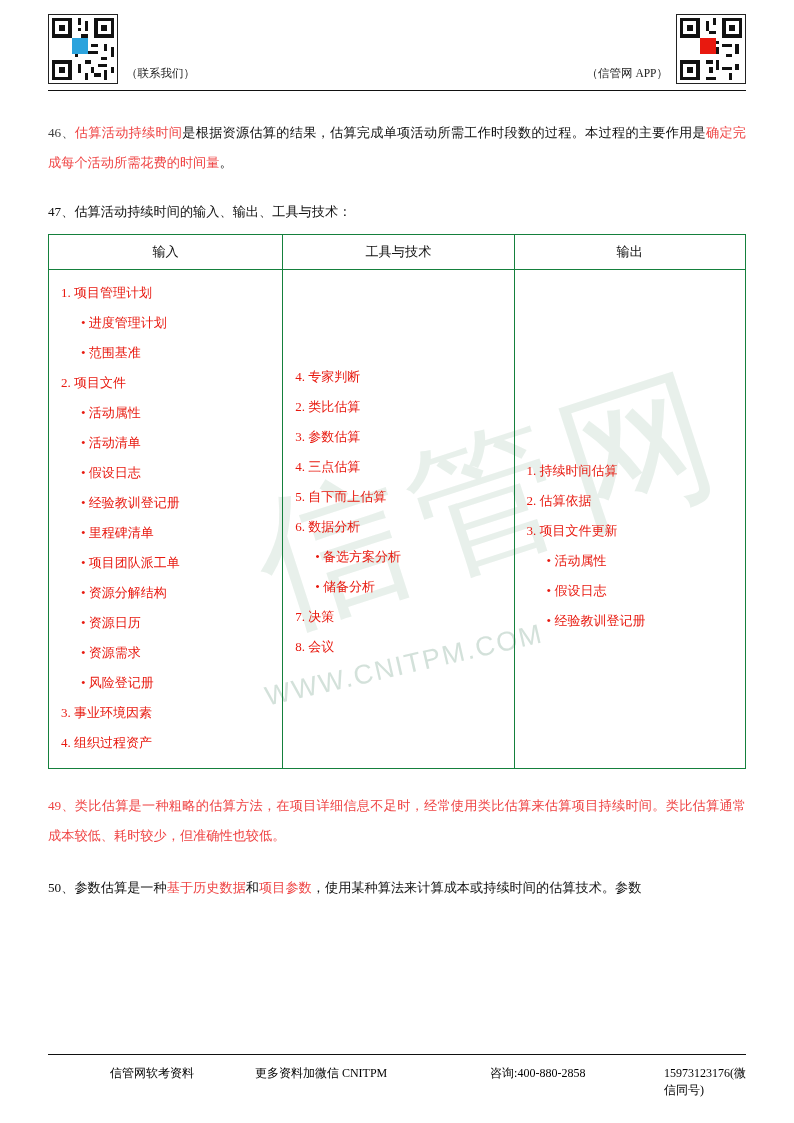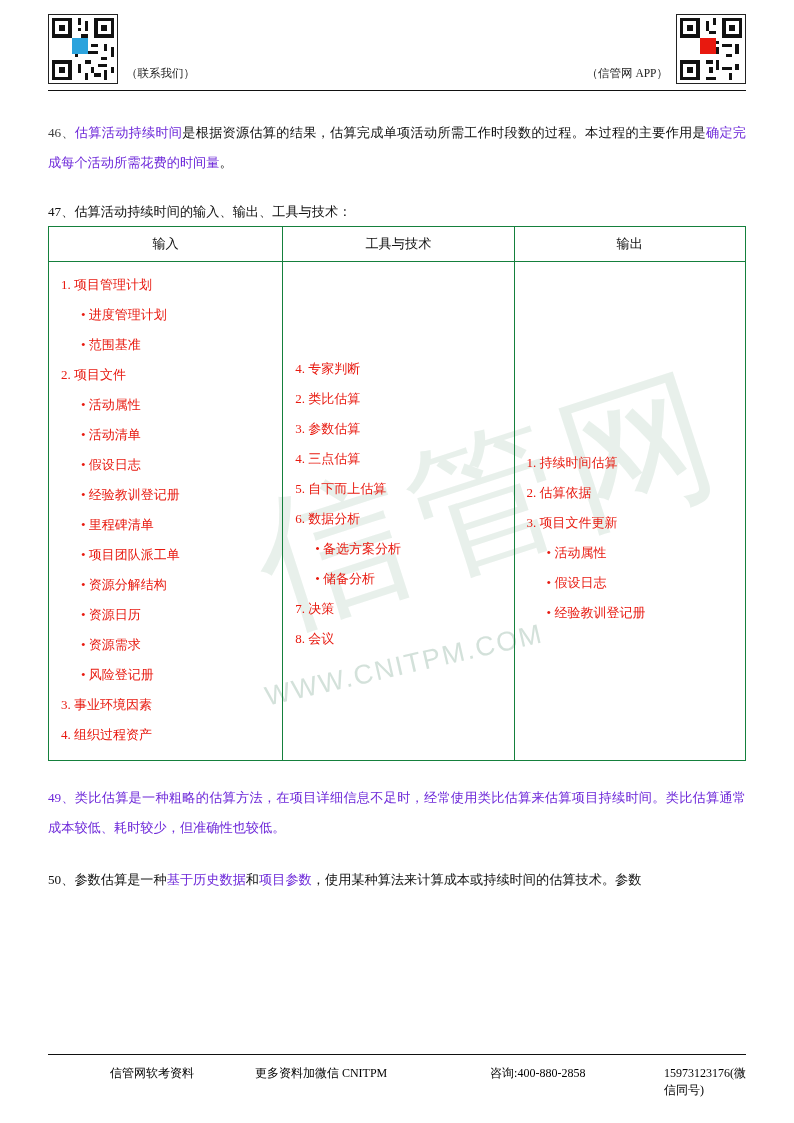--- a/index.html
+++ b/index.html
@@ -93,27 +93,28 @@
     margin-top: 28px;
     z-index: 2;
   }
   .para {
     font-size: 13.2px;
     line-height: 30px;
     color: #111;
     margin-bottom: 20px;
     text-align: justify;
   }
-  .para .red { color: #6d28d9; }
+  .para .red { color: #ef4444; }
   .para .num { color: #404040; font-family: Liberation Serif, serif; }
 
   .q47 {
     font-size: 13.2px;
     line-height: 28px;
     color: #111;
+    margin-bottom: 8px;
   }
 
   
   table.itto {
     width: 100%;
     border-collapse: collapse;
     table-layout: fixed;
     background: transparent;
   }
   table.itto td, table.itto th {

